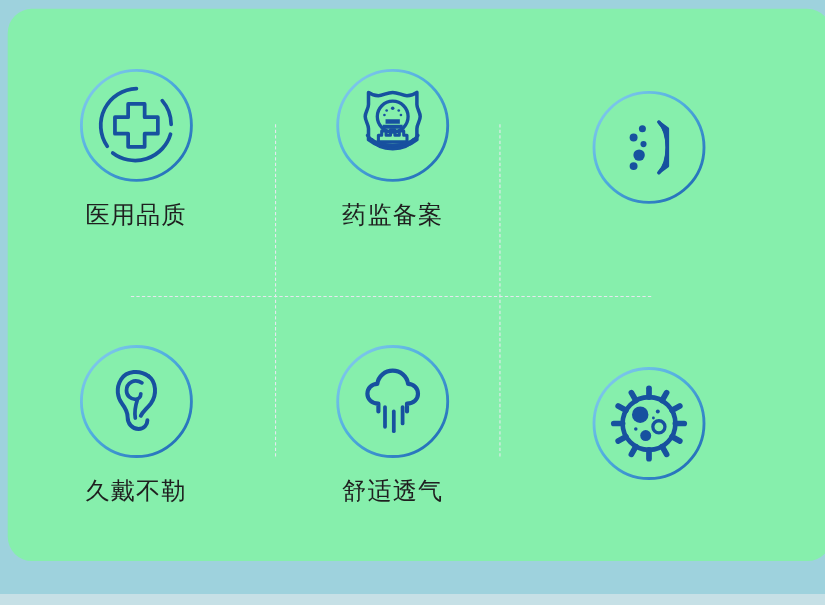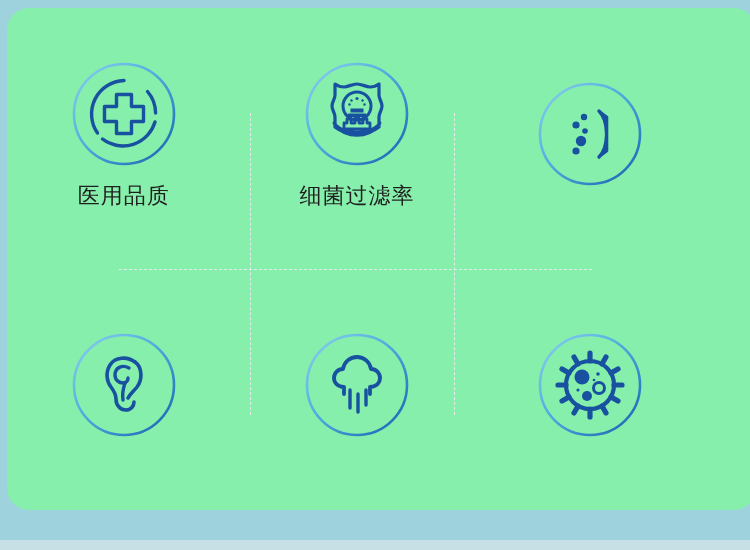--- a/index.html
+++ b/index.html
@@ -157,21 +157,21 @@
             <circle cx="60.5" cy="43.5" r="1.2" fill="#17519f"></circle>
             <path d="M44 52.5 h18 v3.5 h-18 z" fill="#17519f"></path>
             <path d="M46.5 47.5 h13 v4 h-13 z" fill="#17519f"></path>
 
             <path d="M40 62 h3 v-4 h4 v4 h4 v-5 h4 v5 h4 v-4 h4 v4 h3 v6 h-26 z" fill="none" stroke="#17519f" stroke-width="2.8" stroke-linejoin="round"></path>
 
             <path d="M30 62 C38 74 68 74 76 62" fill="none" stroke="#17519f" stroke-width="3" stroke-linecap="round"></path>
             <path d="M34 66 C41 77 65 77 72 66" fill="none" stroke="#17519f" stroke-width="3" stroke-linecap="round"></path>
           </svg>
         </div>
-        <div class="cell-label">细菌过滤率</div>
+        <div class="cell-label">药监备案</div>
       </div>
 
       <div class="cell">
         <div class="icon-ring">
           <svg width="106" height="106" viewBox="0 0 106 106" aria-hidden="true">
             <defs>
               <linearGradient id="ringgrad3" x1="0" y1="0" x2="1" y2="1">
                 <stop offset="0%" stop-color="#8ed0ee"></stop>
                 <stop offset="45%" stop-color="#4fadde"></stop>
                 <stop offset="100%" stop-color="#1a5fb0"></stop>
@@ -203,20 +203,21 @@
             </defs>
             <circle cx="53" cy="53" r="50" fill="none" stroke="url(#ringgrad4)" stroke-width="2.6"></circle>
 
             <path d="M64 30 C56 24 44 25 39 33 C34 41 36 50 40 55 C43 59 45 62 45 67 C45 73 49 78 55 78 C60 78 63 74 63 70" fill="none" stroke="#17519f" stroke-width="3.6" stroke-linecap="round" stroke-linejoin="round"></path>
             <path d="M64 30 C71 35 72 47 66 55 C62 60 59 62 57 66" fill="none" stroke="#17519f" stroke-width="3.6" stroke-linecap="round"></path>
 
             <path d="M58 36 C51 32 44 36 44 43 C44 48 48 51 52 51 C55 51 57 49 57 46" fill="none" stroke="#17519f" stroke-width="3.4" stroke-linecap="round"></path>
             <path d="M54 51 C52 57 51 62 52 68" fill="none" stroke="#17519f" stroke-width="3.4" stroke-linecap="round"></path>
           </svg>
         </div>
+        <div class="cell-label">久戴不勒</div>
       </div>
 
       <div class="cell">
         <div class="icon-ring">
           <svg width="106" height="106" viewBox="0 0 106 106" aria-hidden="true">
             <defs>
               <linearGradient id="ringgrad5" x1="0" y1="0" x2="1" y2="1">
                 <stop offset="0%" stop-color="#8ed0ee"></stop>
                 <stop offset="45%" stop-color="#4fadde"></stop>
                 <stop offset="100%" stop-color="#1a5fb0"></stop>
@@ -226,20 +227,21 @@
 
             <path d="M40 62 L40 55 C34 55 30 51 30 46 C30 41 34 37 39 37
                      C40 30 46 25 53 25 C60 25 66 30 67 37
                      C72 37 76 41 76 46 C76 51 72 55 66 55 L66 62" fill="none" stroke="#17519f" stroke-width="3.8" stroke-linecap="round" stroke-linejoin="round"></path>
 
             <line x1="46" y1="58" x2="46" y2="76" stroke="#17519f" stroke-width="3.4" stroke-linecap="round"></line>
             <line x1="54" y1="62" x2="54" y2="80" stroke="#17519f" stroke-width="3.4" stroke-linecap="round"></line>
             <line x1="62" y1="58" x2="62" y2="73" stroke="#17519f" stroke-width="3.4" stroke-linecap="round"></line>
           </svg>
         </div>
+        <div class="cell-label">舒适透气</div>
       </div>
 
       <div class="cell">
         <div class="icon-ring">
           <svg width="106" height="106" viewBox="0 0 106 106" aria-hidden="true">
             <defs>
               <linearGradient id="ringgrad6" x1="0" y1="0" x2="1" y2="1">
                 <stop offset="0%" stop-color="#8ed0ee"></stop>
                 <stop offset="45%" stop-color="#4fadde"></stop>
                 <stop offset="100%" stop-color="#1a5fb0"></stop>

